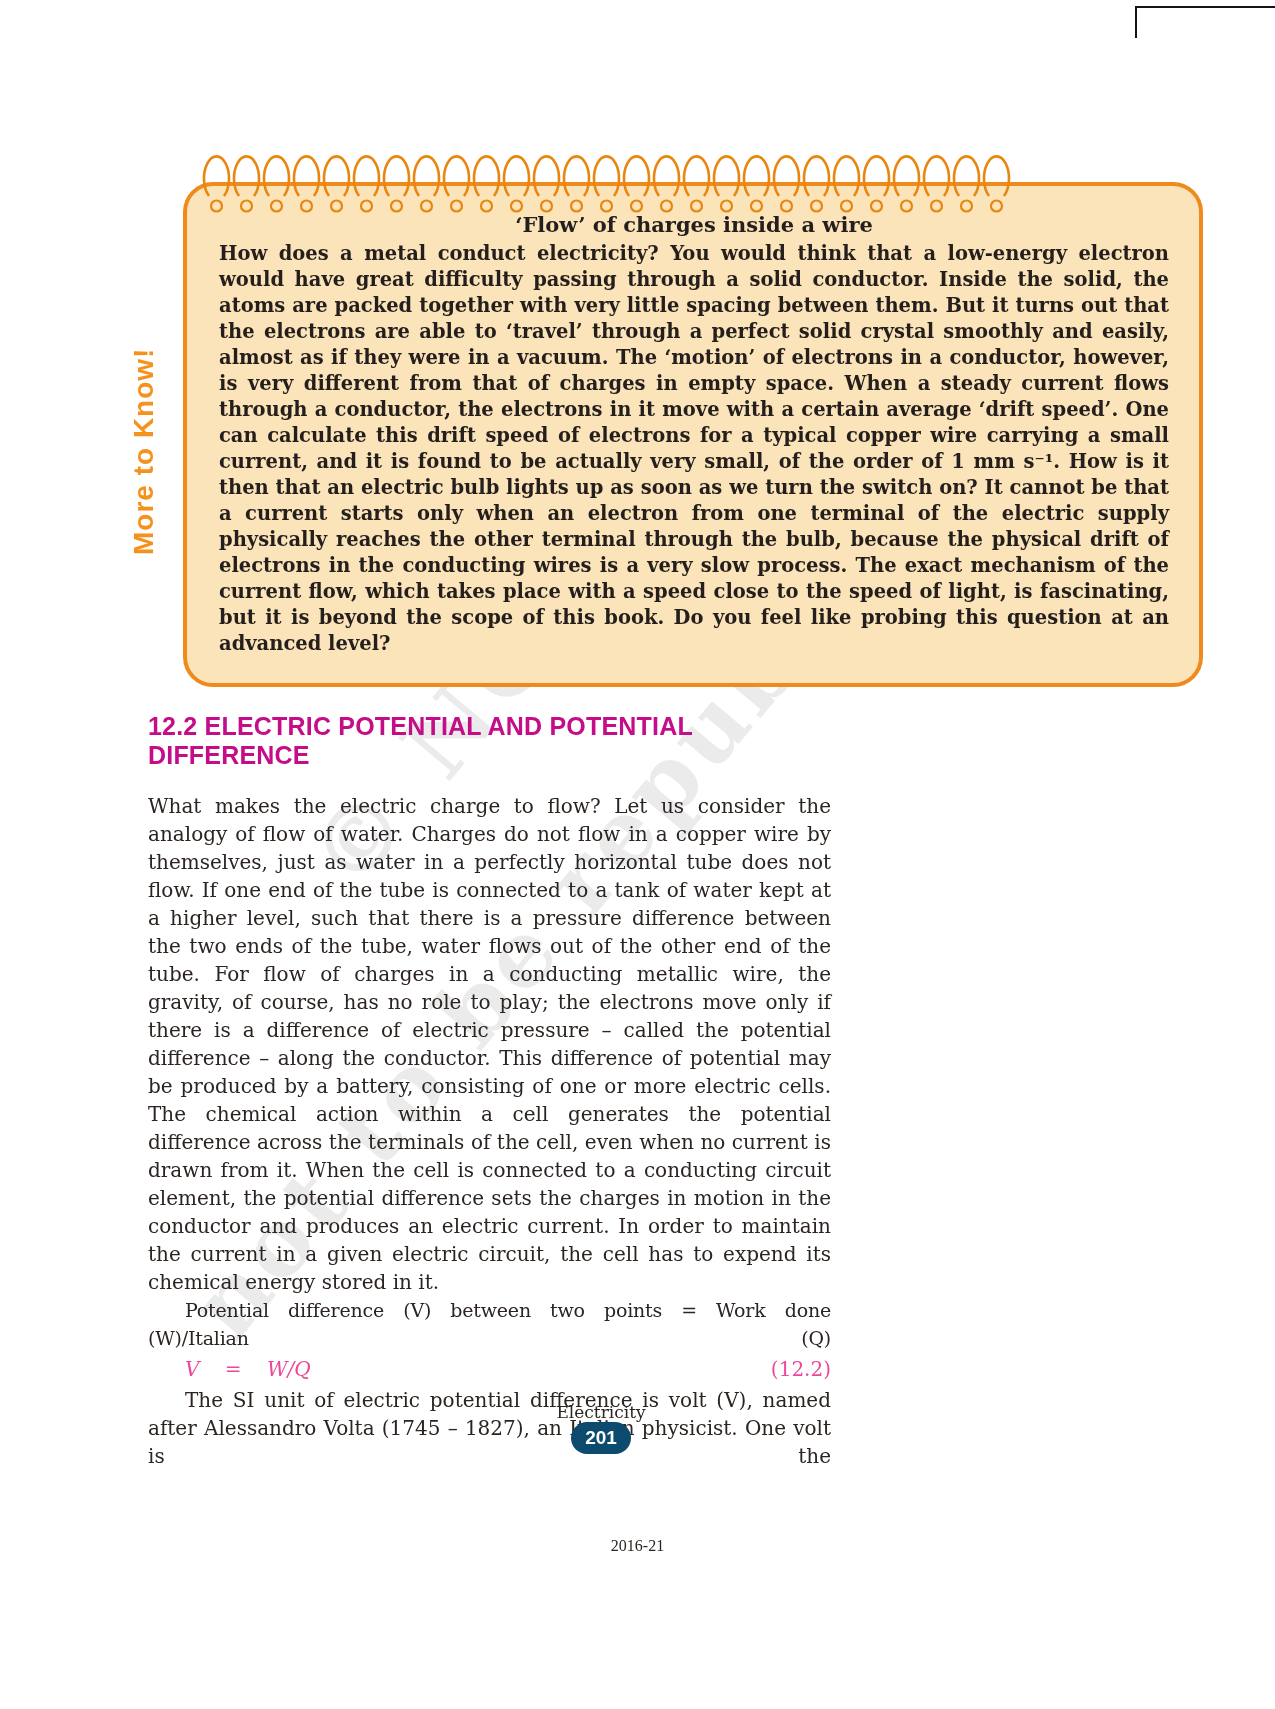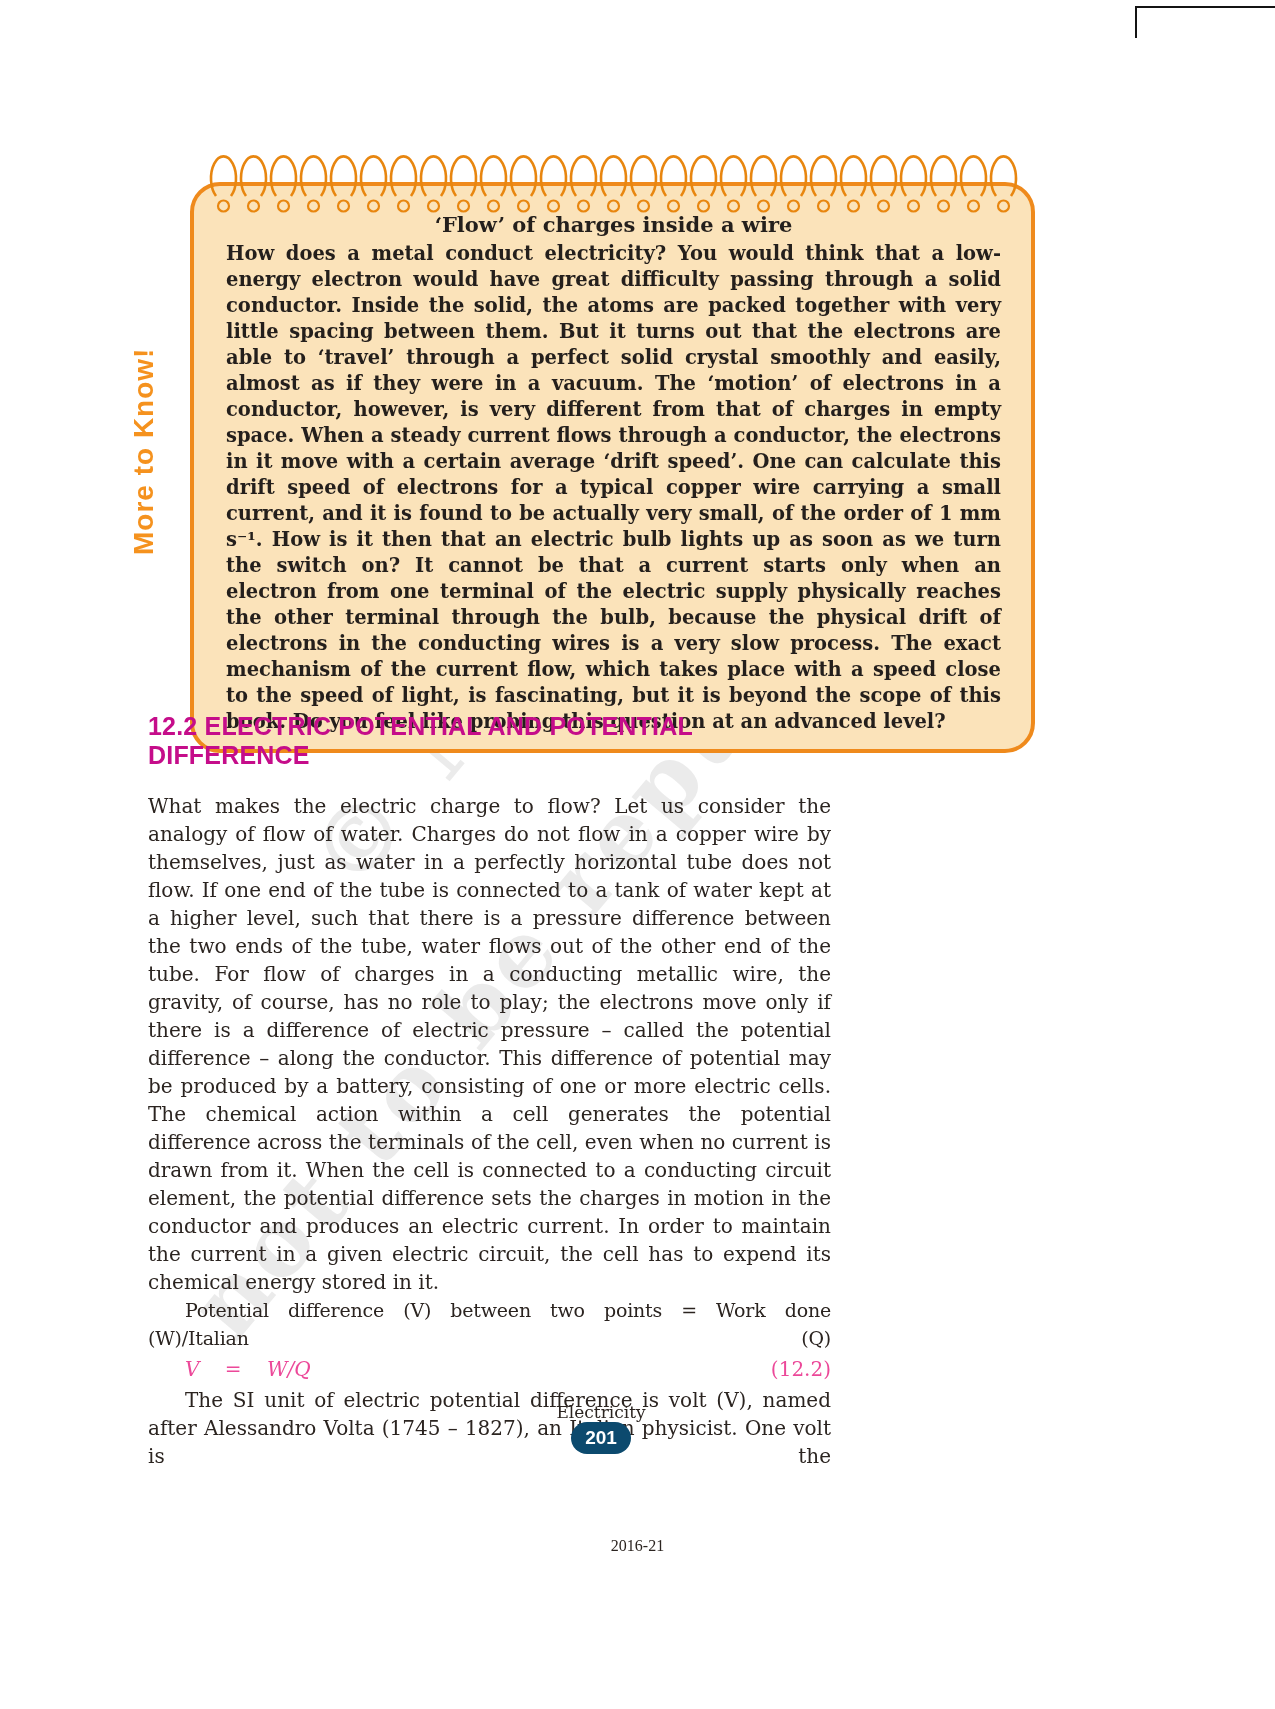--- a/index.html
+++ b/index.html
@@ -70,28 +70,27 @@
     display: flex;
     align-items: center;
     z-index: 2;
   }
 
   
   .mtk-box {
     position: absolute;
     left: 183px;
     top: 182px;
-    width: 845px;
+    width: 1020px;
     box-sizing: border-box;
     background: #fbe3ba;
     border: 4px solid #ef8a1c;
     border-radius: 30px;
-    padding: 26px 30px 14px 32px;
+    padding: 26px 30px 26px 32px;
     z-index: 1;
-    margin-left: 7px;
   }
   .spiral-svg {
     position: absolute;
     top: -40px;
     left: 8px;
     width: 832px;
     height: 74px;
     overflow: visible;
   }
   .coil-arch {

